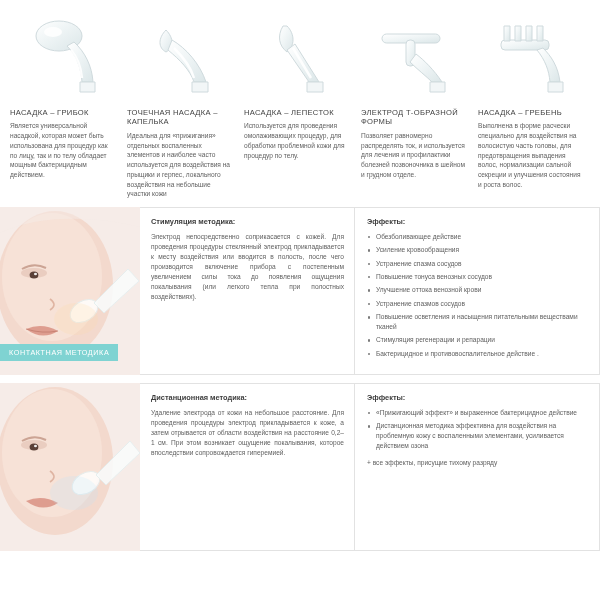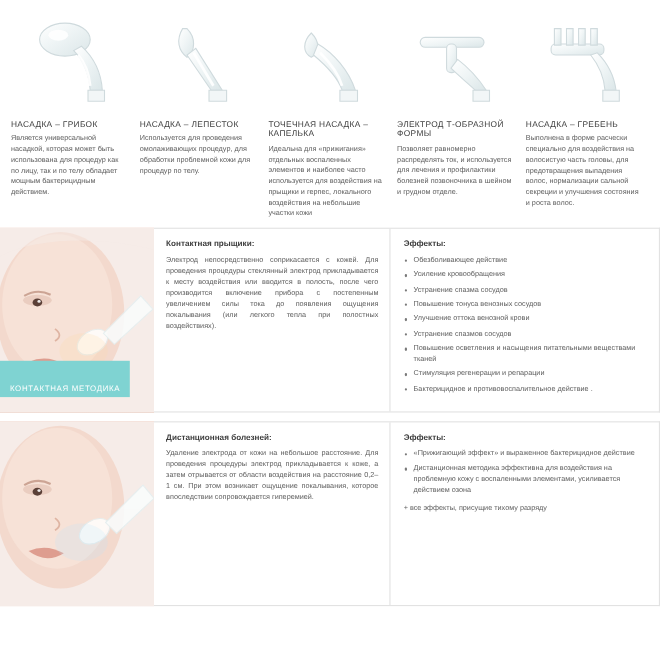--- a/index.html
+++ b/index.html
@@ -57,21 +57,21 @@
     flex: none;
     background: linear-gradient(160deg,#f2d8cf 0%,#e9c4b6 45%,#dcb3a3 100%);
   }
   .photo-caption {
     position: absolute;
     left: 0; bottom: 14px;
     background: #7fd3d2;
     color: #fff;
     font-size: 7.2px;
     letter-spacing: .6px;
-    padding: 20px 9px 4px 9px;
+    padding: 4px 9px 4px 9px;
     text-transform: uppercase;
     white-space: nowrap;
   }
   .panel .text-col {
     flex: 1;
     display: flex;
     border: 1px solid #e2e2e2;
     border-left: none;
   }
   .col-method {
@@ -148,54 +148,54 @@
         </svg>
       </div>
       <div class="att-title">НАСАДКА – ГРИБОК</div>
       <div class="att-desc">Является универсальной насадкой, которая может быть использована для процедур как по лицу, так и по телу обладает мощным бактерицидным действием.</div>
     </div>
 
     <div class="att-col">
       <div class="att-imgwrap">
         <svg class="glass" width="92" height="88" viewBox="0 0 92 88">
           <defs>
+            <linearGradient id="g2" x1="0" y1="0" x2="1" y2="1">
+              <stop offset="0%" stop-color="#ffffff"></stop>
+                <stop offset="50%" stop-color="#eef4f5"></stop>
+                <stop offset="100%" stop-color="#dbe6e8"></stop>
+            </linearGradient>
+          </defs>
+          <path d="M30 18 C22 26 22 36 30 40 C38 36 38 26 30 18 Z" fill="url(#g2)" stroke="#cfdadd" stroke-width="1"></path>
+          <path d="M32 38 C44 48 54 58 58 70 L70 70 C64 52 50 36 36 28 Z" fill="url(#g2)" stroke="#cfdadd" stroke-width="1"></path>
+          <path d="M56 70 L72 70 L72 80 L56 80 Z" fill="#f2f6f7" stroke="#cfdadd" stroke-width="1"></path>
+          <path d="M38 36 C48 46 55 56 58 66" stroke="#ffffff" stroke-width="2.5" fill="none" opacity="0.9"></path>
+        </svg>
+      </div>
+      <div class="att-title">ТОЧЕЧНАЯ НАСАДКА – КАПЕЛЬКА</div>
+      <div class="att-desc">Идеальна для «прижигания» отдельных воспаленных элементов и наиболее часто используется для воздействия на прыщики и герпес, локального воздействия на небольшие участки кожи</div>
+    </div>
+
+    <div class="att-col">
+      <div class="att-imgwrap">
+        <svg class="glass" width="92" height="88" viewBox="0 0 92 88">
+          <defs>
             <linearGradient id="g3" x1="0" y1="0" x2="1" y2="1">
               <stop offset="0%" stop-color="#ffffff"></stop>
                 <stop offset="50%" stop-color="#eef4f5"></stop>
                 <stop offset="100%" stop-color="#dbe6e8"></stop>
             </linearGradient>
           </defs>
           <path d="M30 14 C24 24 26 34 34 40 C42 34 42 22 34 14 Z" fill="url(#g3)" stroke="#cfdadd" stroke-width="1"></path>
           <path d="M34 38 L56 70 L66 70 L42 32 Z" fill="url(#g3)" stroke="#cfdadd" stroke-width="1"></path>
           <path d="M54 70 L70 70 L70 80 L54 80 Z" fill="#f2f6f7" stroke="#cfdadd" stroke-width="1"></path>
           <path d="M40 36 L58 66" stroke="#ffffff" stroke-width="2.5" fill="none" opacity="0.9"></path>
         </svg>
       </div>
       <div class="att-title">НАСАДКА – ЛЕПЕСТОК</div>
       <div class="att-desc">Используется для проведения омолаживающих процедур, для обработки проблемной кожи для процедур по телу.</div>
-    </div>
-
-    <div class="att-col">
-      <div class="att-imgwrap">
-        <svg class="glass" width="92" height="88" viewBox="0 0 92 88">
-          <defs>
-            <linearGradient id="g2" x1="0" y1="0" x2="1" y2="1">
-              <stop offset="0%" stop-color="#ffffff"></stop>
-                <stop offset="50%" stop-color="#eef4f5"></stop>
-                <stop offset="100%" stop-color="#dbe6e8"></stop>
-            </linearGradient>
-          </defs>
-          <path d="M30 18 C22 26 22 36 30 40 C38 36 38 26 30 18 Z" fill="url(#g2)" stroke="#cfdadd" stroke-width="1"></path>
-          <path d="M32 38 C44 48 54 58 58 70 L70 70 C64 52 50 36 36 28 Z" fill="url(#g2)" stroke="#cfdadd" stroke-width="1"></path>
-          <path d="M56 70 L72 70 L72 80 L56 80 Z" fill="#f2f6f7" stroke="#cfdadd" stroke-width="1"></path>
-          <path d="M38 36 C48 46 55 56 58 66" stroke="#ffffff" stroke-width="2.5" fill="none" opacity="0.9"></path>
-        </svg>
-      </div>
-      <div class="att-title">ТОЧЕЧНАЯ НАСАДКА – КАПЕЛЬКА</div>
-      <div class="att-desc">Идеальна для «прижигания» отдельных воспаленных элементов и наиболее часто используется для воздействия на прыщики и герпес, локального воздействия на небольшие участки кожи</div>
     </div>
 
     <div class="att-col">
       <div class="att-imgwrap">
         <svg class="glass" width="92" height="88" viewBox="0 0 92 88">
           <defs>
             <linearGradient id="g5" x1="0" y1="0" x2="1" y2="1">
               <stop offset="0%" stop-color="#ffffff"></stop>
                 <stop offset="50%" stop-color="#eef4f5"></stop>
                 <stop offset="100%" stop-color="#dbe6e8"></stop>
@@ -255,21 +255,21 @@
         <g opacity="0.95">
           <ellipse cx="84" cy="104" rx="15" ry="10" transform="rotate(-32 84 104)" fill="#ffffff" opacity="0.85" stroke="#e4eff0"></ellipse>
           <path d="M94 96 L128 62 L139 74 L104 106 Z" fill="#fafdfd" opacity="0.9" stroke="#e4eff0"></path>
         </g>
         <ellipse cx="76" cy="112" rx="22" ry="16" fill="#ffd9a8" opacity="0.22"></ellipse>
       </svg>
       <div class="photo-caption">КОНТАКТНАЯ МЕТОДИКА</div>
     </div>
     <div class="text-col">
       <div class="col-method">
-        <div class="col-head">Контактная прыщики:</div>
+        <div class="col-head">Стимуляция методика:</div>
         <div class="col-body"> Электрод непосредственно соприкасается с кожей.
 Для проведения процедуры стеклянный электрод прикладывается к месту воздействия или вводится в полость, после чего производится включение прибора с постепенным увеличением силы тока до появления ощущения покалывания (или легкого тепла при полостных воздействиях).</div>
       </div>
       <div class="col-effects">
         <div class="col-head">Эффекты:</div>
         <ul class="effects">
           <li>Обезболивающее действие</li>
           <li>Усиление кровообращения</li>
           <li>Устранение спазма сосудов</li>
           <li>Повышение тонуса венозных сосудов</li>
@@ -297,21 +297,21 @@
         <path d="M26 118 q16 -7 32 2 q-16 10 -32 -2 Z" fill="#d99182" opacity="0.85"></path>
         <g opacity="0.95">
           <ellipse cx="86" cy="100" rx="15" ry="10" transform="rotate(-32 86 100)" fill="#ffffff" opacity="0.85" stroke="#e4eff0"></ellipse>
           <path d="M96 92 L130 58 L140 70 L106 102 Z" fill="#fafdfd" opacity="0.9" stroke="#e4eff0"></path>
         </g>
         <ellipse cx="74" cy="110" rx="24" ry="17" fill="#b7e7ff" opacity="0.2"></ellipse>
       </svg>
     </div>
     <div class="text-col">
       <div class="col-method">
-        <div class="col-head">Дистанционная болезней:</div>
+        <div class="col-head">Дистанционная методика:</div>
         <div class="col-body"> Удаление электрода от кожи на небольшое расстояние. Для проведения процедуры электрод прикладывается к коже, а затем отрывается от области воздействия на расстояние 0,2–1 см. При этом возникает ощущение покалывания, которое впоследствии сопровождается гиперемией.</div>
       </div>
       <div class="col-effects">
         <div class="col-head">Эффекты:</div>
         <ul class="effects">
           <li>«Прижигающий эффект» и выраженное бактерицидное действие</li>
           <li>Дистанционная методика эффективна для воздействия на проблемную кожу с воспаленными элементами, усиливается действием озона</li>
         </ul>
         <div class="note">+ все эффекты, присущие тихому разряду</div>
       </div>

